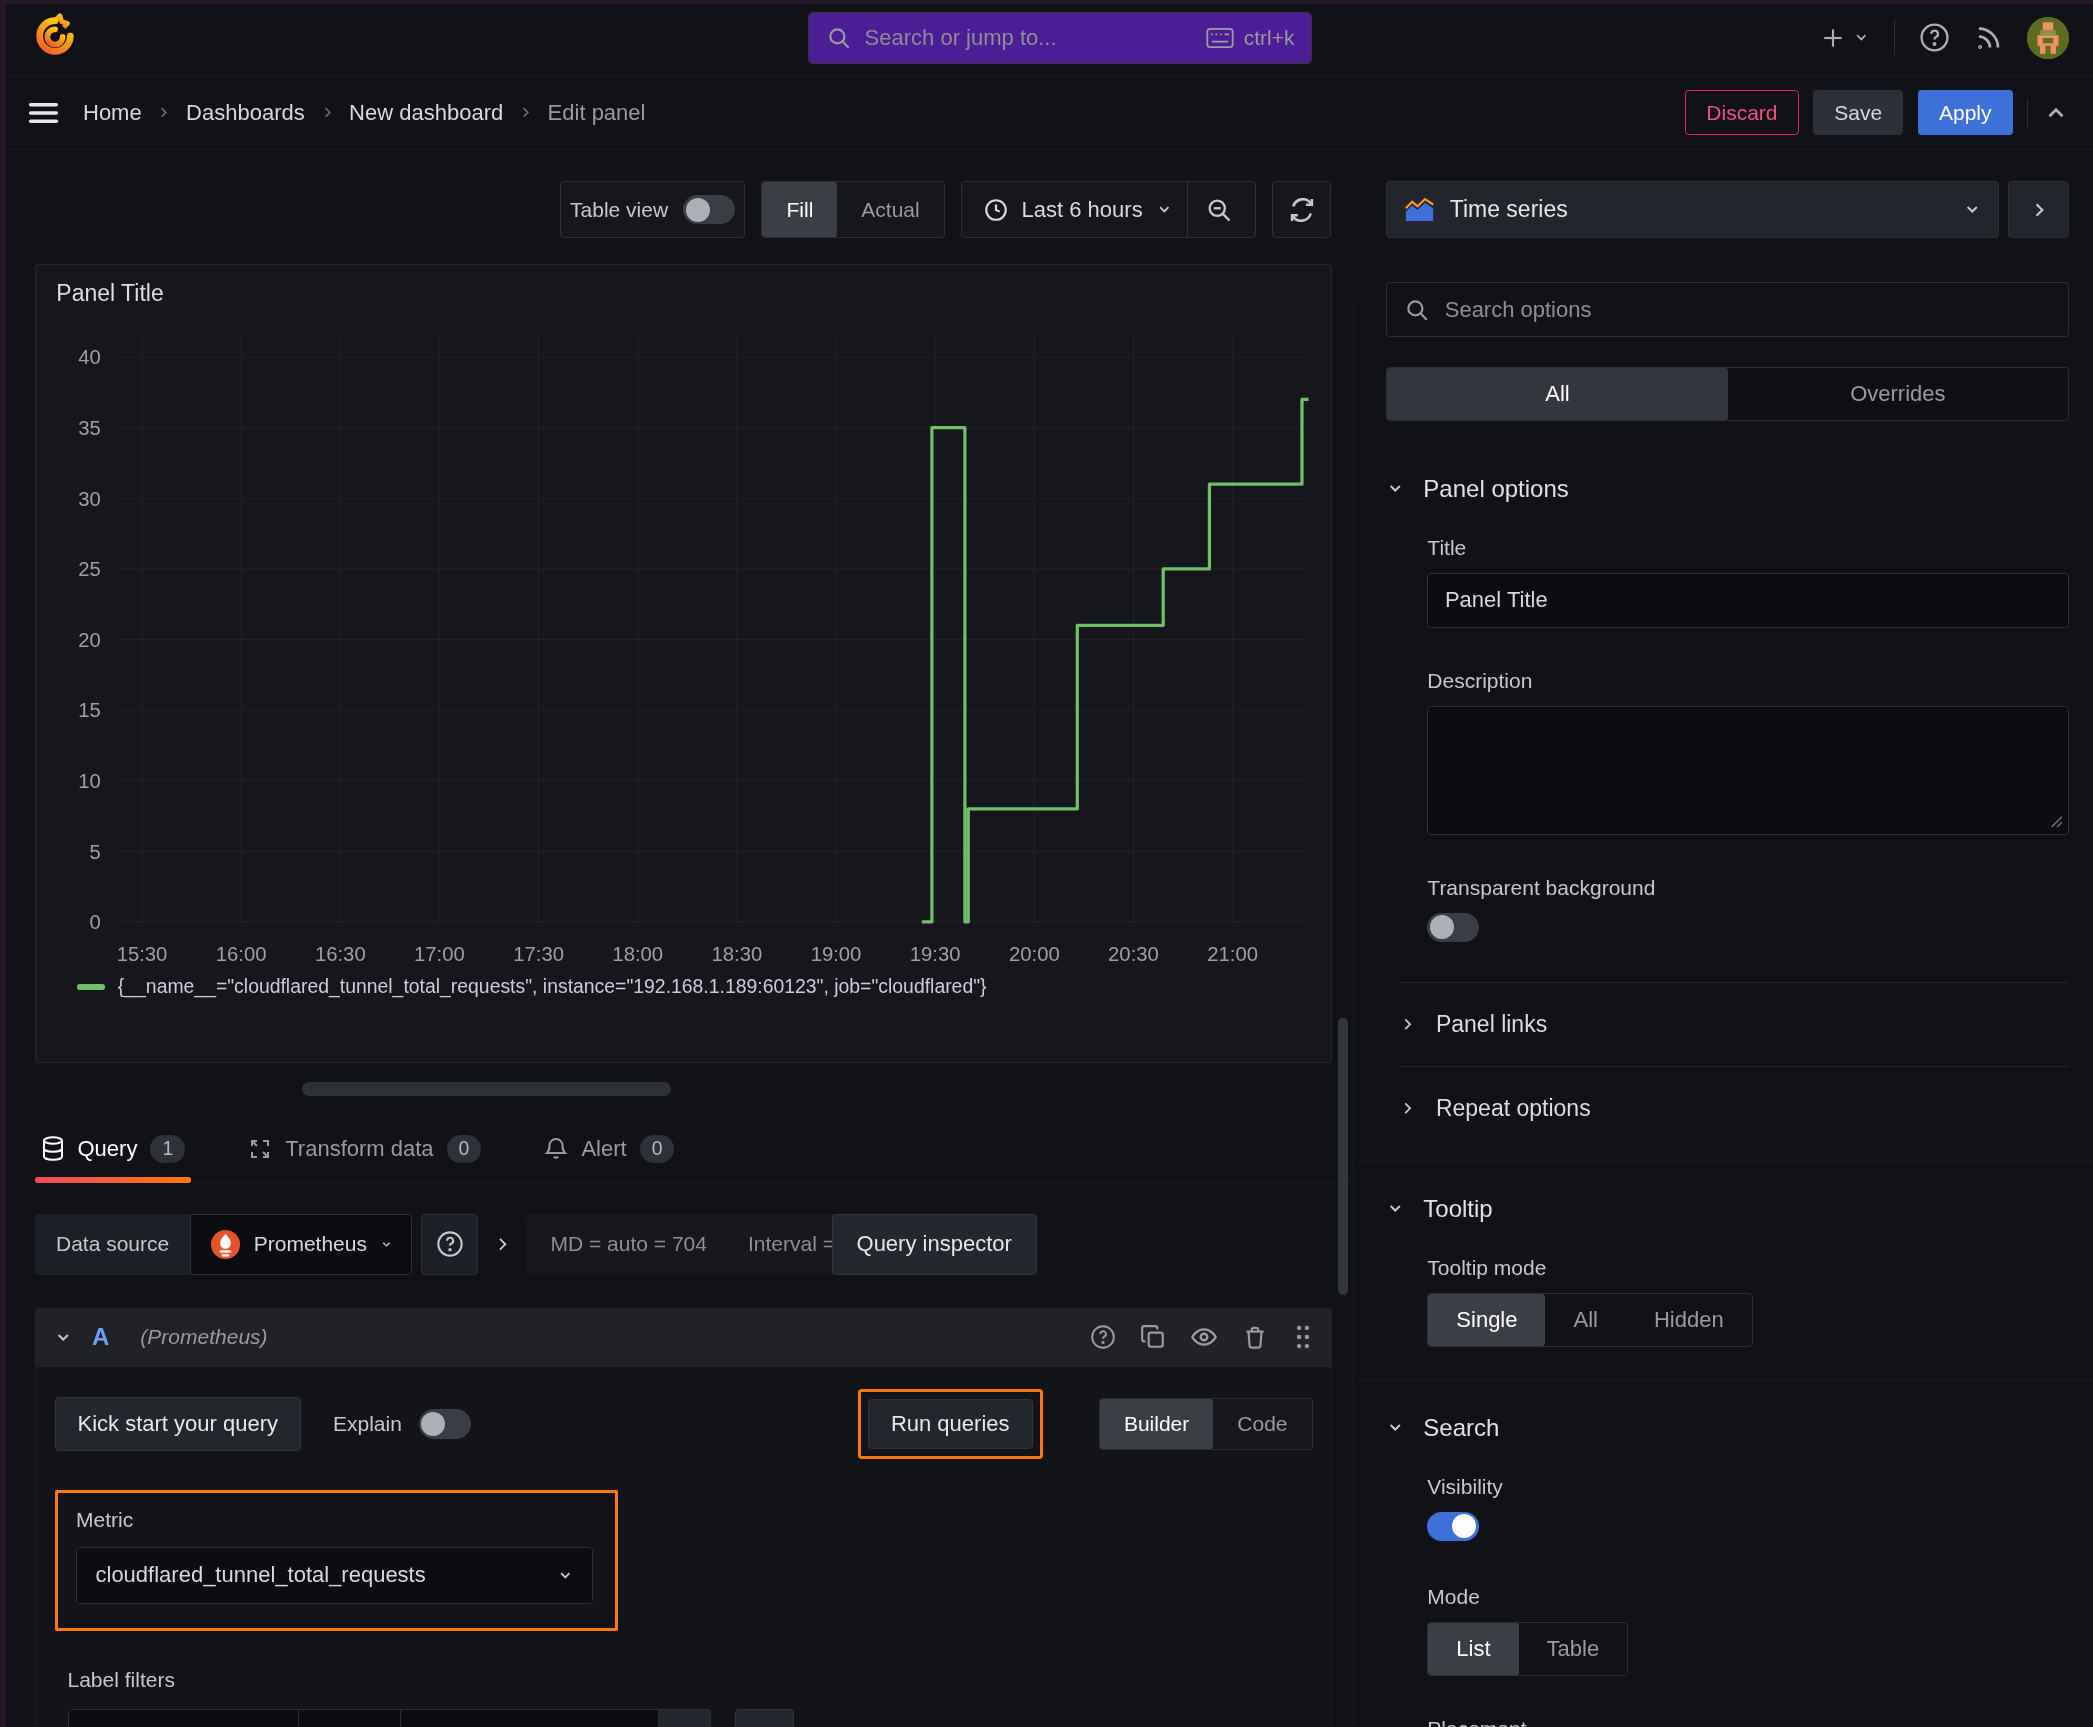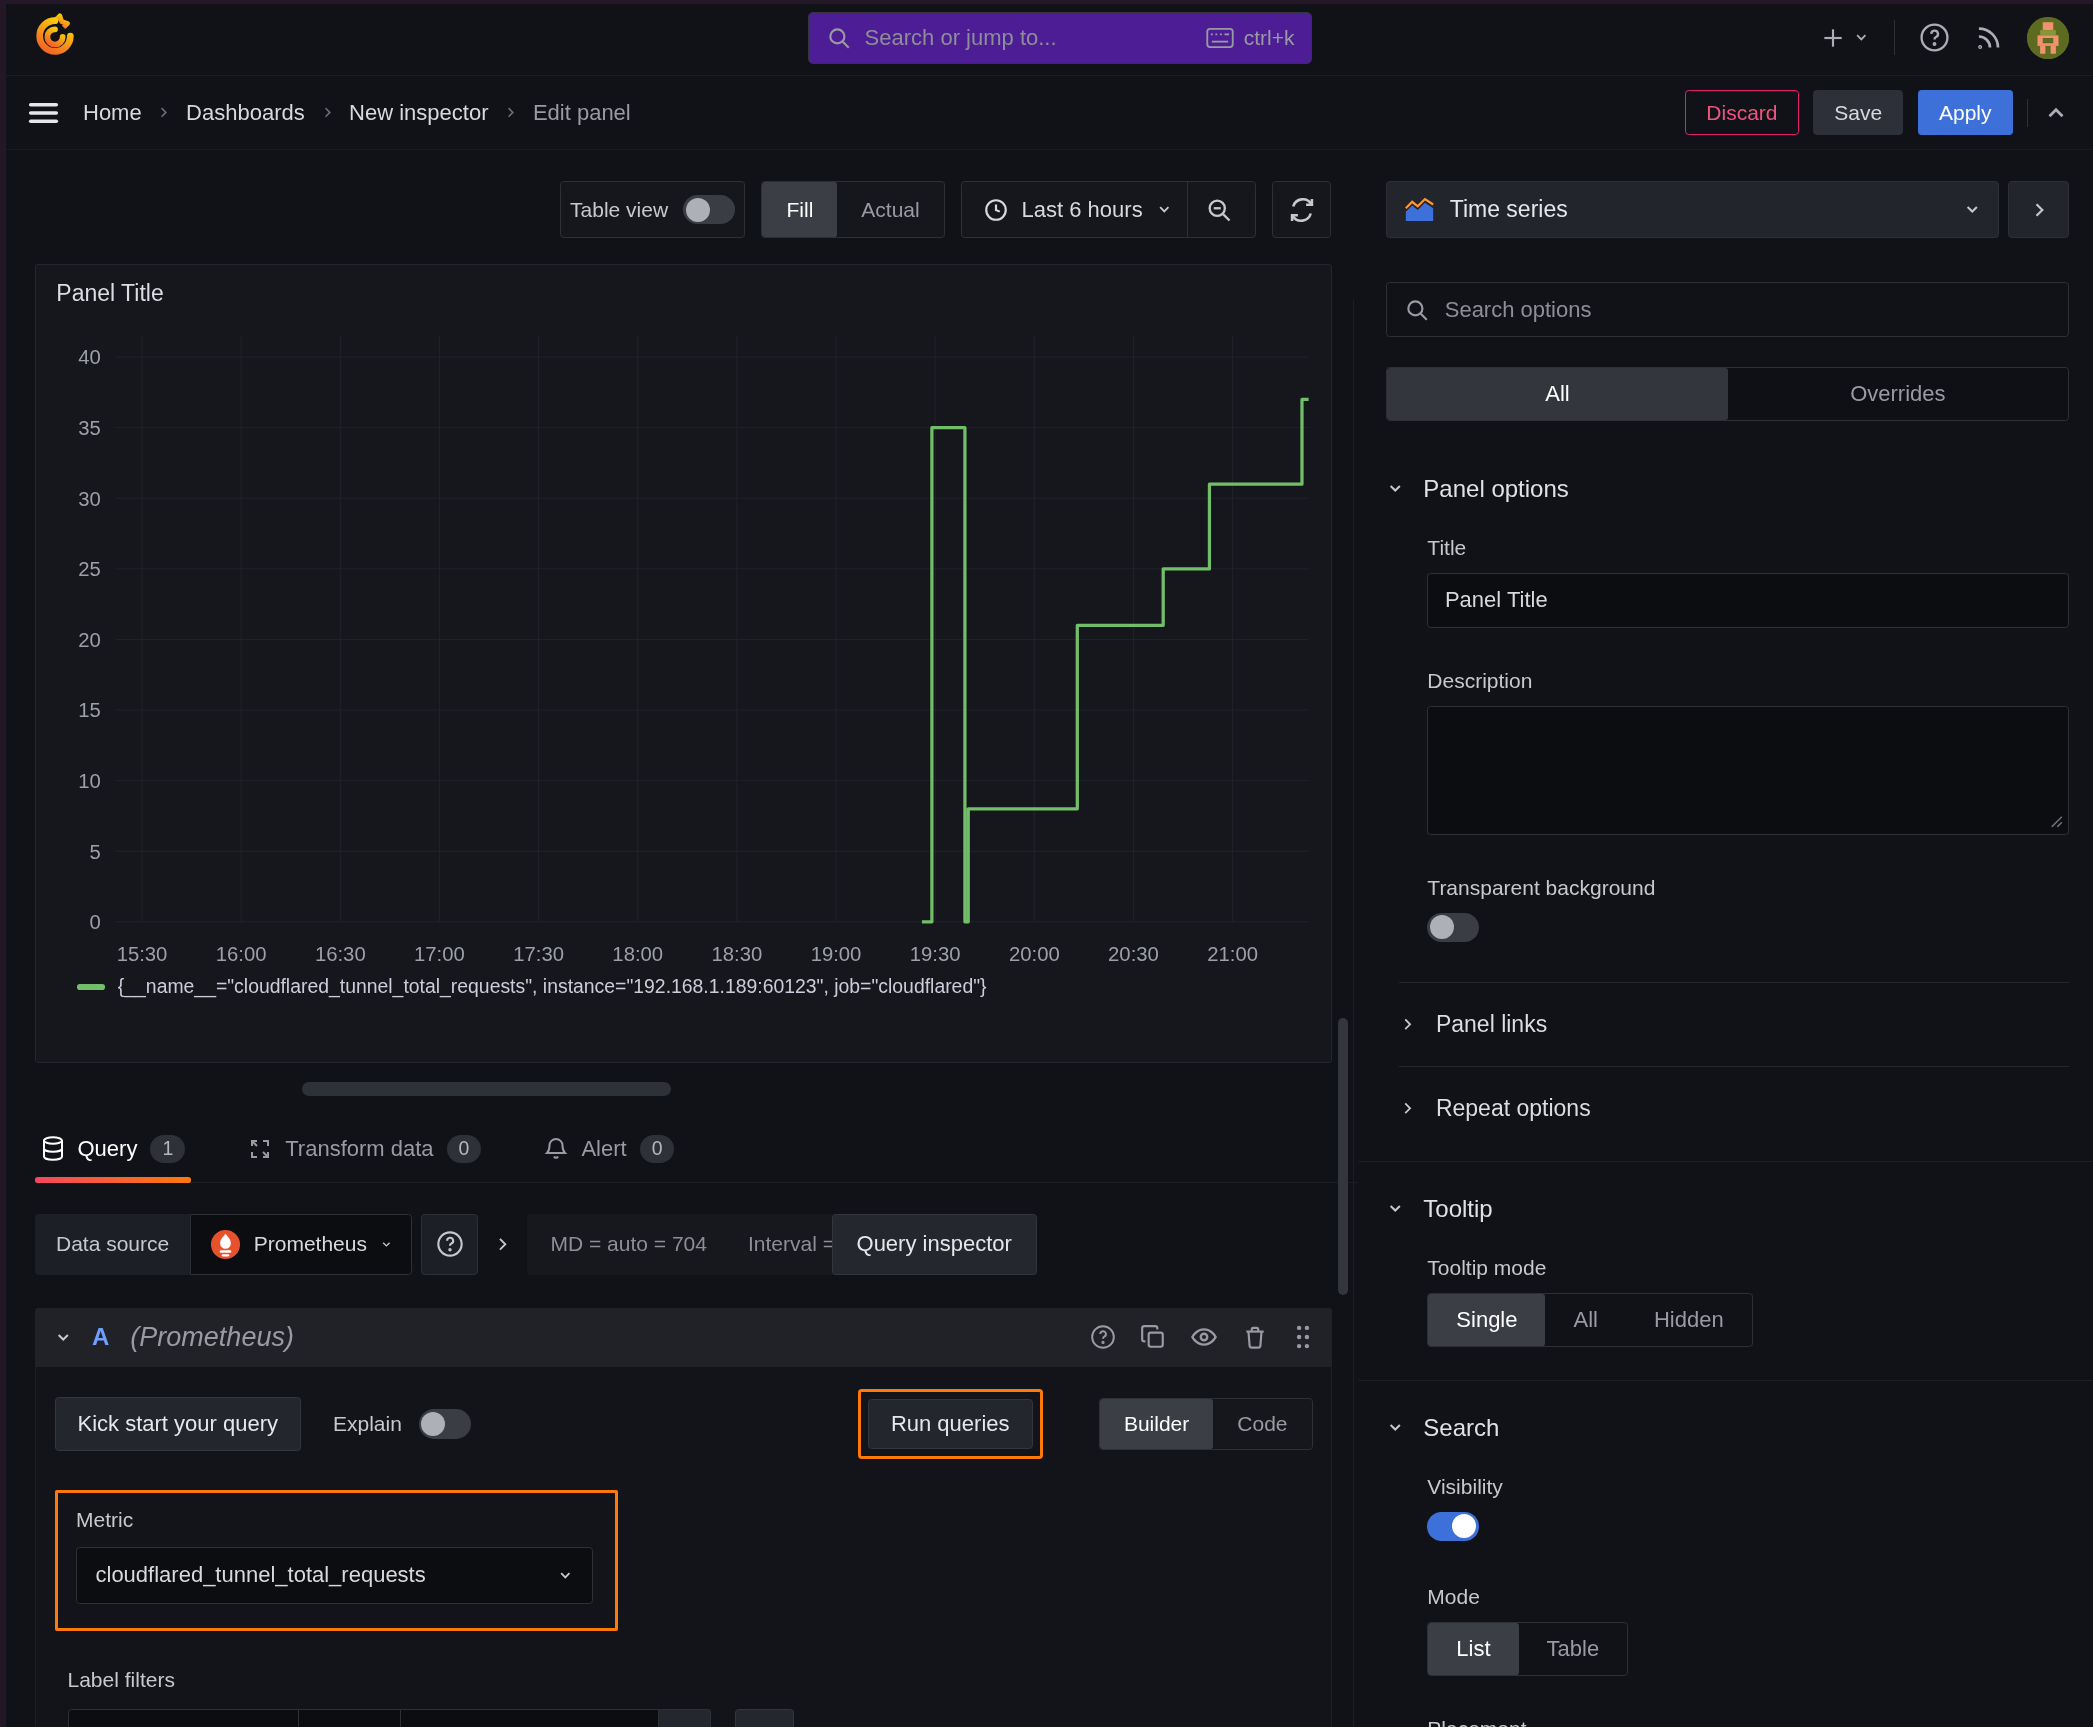--- a/index.html
+++ b/index.html
@@ -73,21 +73,21 @@
   .ds-select .ds-name { font-size:21px; color:#d8d9dd; flex:1; }
   .help-sq { width:57px; height:61px; border:0.9px solid #2e3036; background:#1d1f26; border-radius:3.7px; margin-left:9.2px; display:flex; align-items:center; justify-content:center; color:#c7c8cd; cursor:pointer; }
   .ds-caret { margin:0 14.8px; color:#c7c8cd; display:flex; cursor:pointer; }
   .stats-box { background:#17181d; height:61px; display:flex; align-items:center; gap:41px; padding:0 24px; color:#8e8e96; font-size:21px; border-radius:3.7px; width:388px; }
   .qi-btn { margin-left:-83px; height:61px; background:#25272e; border:0.9px solid #34363d; border-radius:3.7px; color:#e6e7ea; font-size:22px; padding:0 24px; cursor:pointer; }
 
   
   .query-card { margin:33px 0 0 35px; width:1297px; }
   .qrow-head { height:59px; background:#202228; border-radius:2.8px 2.8px 0 0; display:flex; align-items:center; gap:20px; padding:0 18.5px; }
   .qrow-ref { color:#6e9fff; font-size:24px; font-weight:bold; }
-  .qrow-ds { color:#9a9aa2; font-size:27px; font-style:italic; margin-left:1px; }
+  .qrow-ds { color:#9a9aa2; font-size:21px; font-style:italic; margin-left:11px; }
   .qrow-icons { margin-left:auto; display:flex; align-items:center; gap:24px; color:#9a9aa2; }
   .qrow-body { background:#131419; border:0.9px solid #1d1f26; border-top:none; padding:22px 18.5px 28px; }
   .kick-row { display:flex; align-items:center; gap:32px; }
   .kick-btn { background:#24262d; border:0.9px solid #34363d; border-radius:3.7px; color:#e6e7ea; font-size:22px; padding:13px 22px; cursor:pointer; }
   .explain { display:flex; align-items:center; gap:16.6px; font-size:21px; color:#c7c8cd; }
   .run-wrap { margin-left:auto; border:3.7px solid #ff780a; border-radius:3.7px; padding:7.4px; }
   .run-btn { background:#24262d; border:0.9px solid #34363d; border-radius:3.7px; color:#e6e7ea; font-size:22px; padding:11px 22px; cursor:pointer; }
   .bc-group { display:flex; border:0.9px solid #2e3036; border-radius:3.7px; margin-left:24px; overflow:hidden; background:#16171c; }
   .bc-item { padding:13px 24px; font-size:21px; color:#9a9aa2; cursor:pointer; }
   .bc-item.active { background:#3b3e45; color:#ffffff; border-radius:2.8px; }
@@ -236,21 +236,21 @@
           <svg class="ic" width="14.8" height="14.8" viewBox="0 0 24 24" fill="none" stroke="currentColor" stroke-width="2.5">
             <polyline points="9 5 16 12 9 19"></polyline>
           </svg>
         </span>
       <span class="crumb">Dashboards</span>
       <span class="crumb-sep">
           <svg class="ic" width="14.8" height="14.8" viewBox="0 0 24 24" fill="none" stroke="currentColor" stroke-width="2.5">
             <polyline points="9 5 16 12 9 19"></polyline>
           </svg>
         </span>
-      <span class="crumb">New inspector</span>
+      <span class="crumb">New dashboard</span>
       <span class="crumb-sep">
           <svg class="ic" width="14.8" height="14.8" viewBox="0 0 24 24" fill="none" stroke="currentColor" stroke-width="2.5">
             <polyline points="9 5 16 12 9 19"></polyline>
           </svg>
         </span>
       <span class="crumb last">Edit panel</span>
     </div>
     <div class="nav-actions">
       <button class="btn btn-destructive">Discard</button>
       <button class="btn btn-secondary">Save</button>

